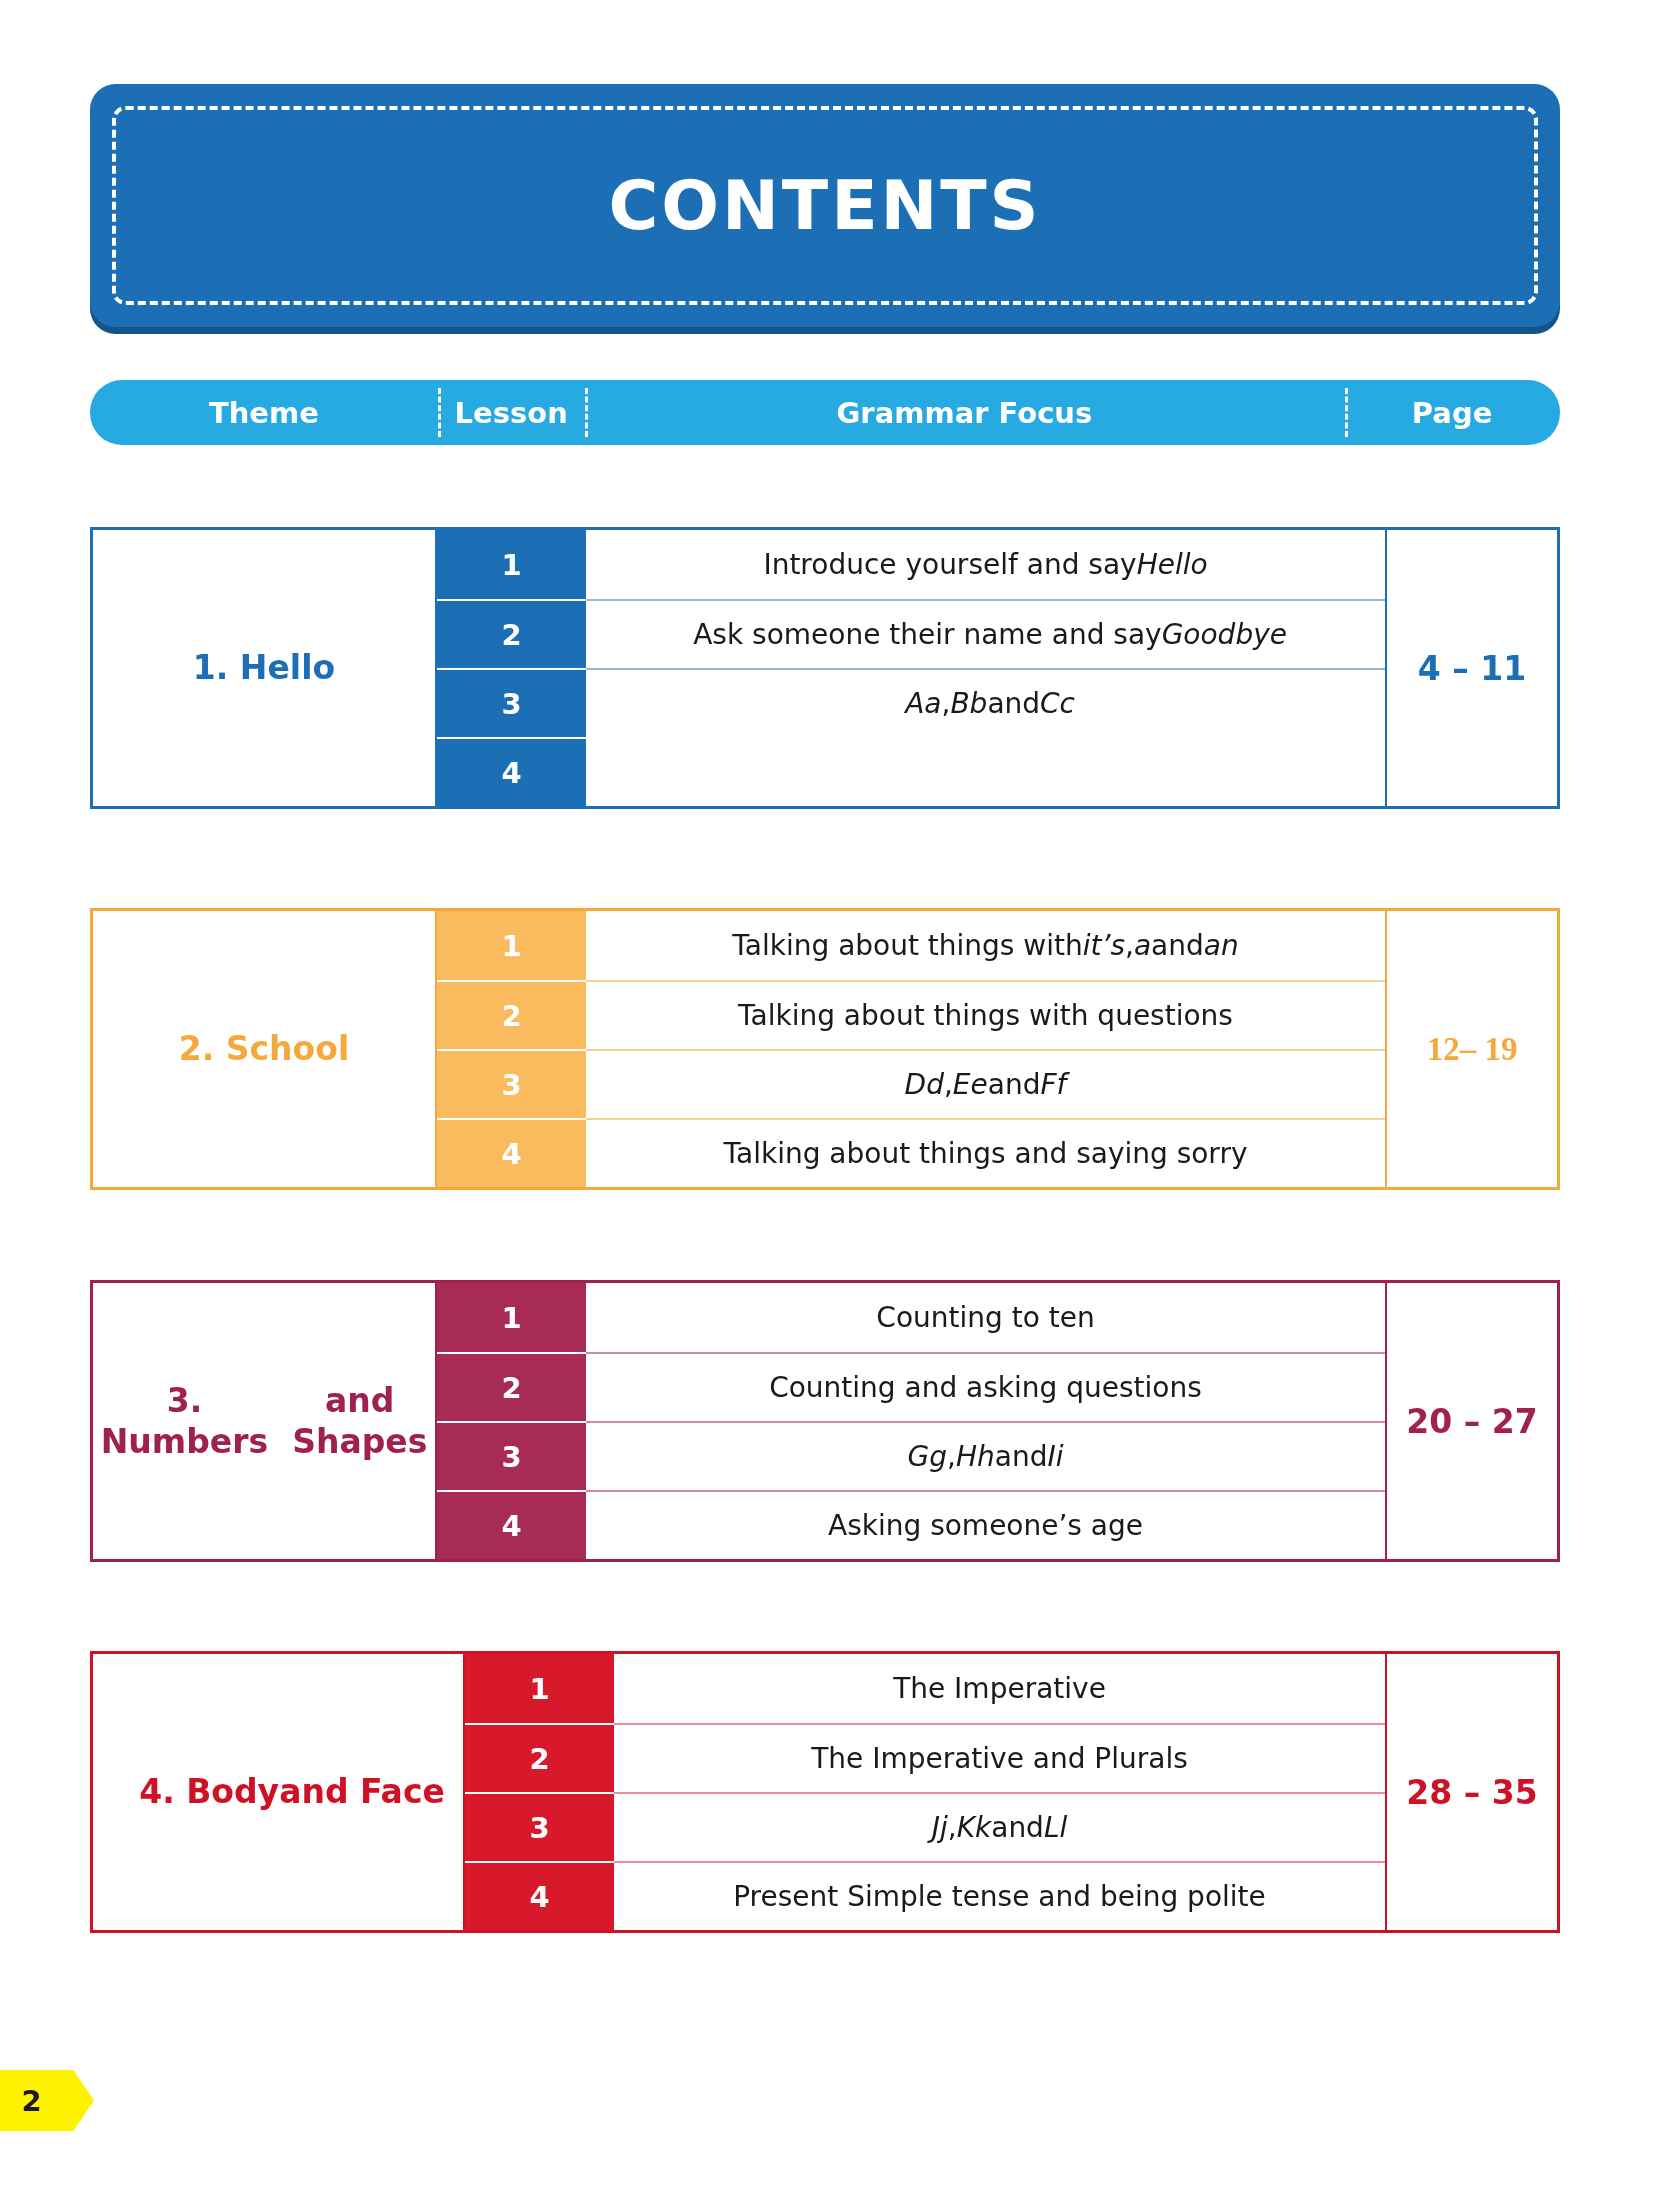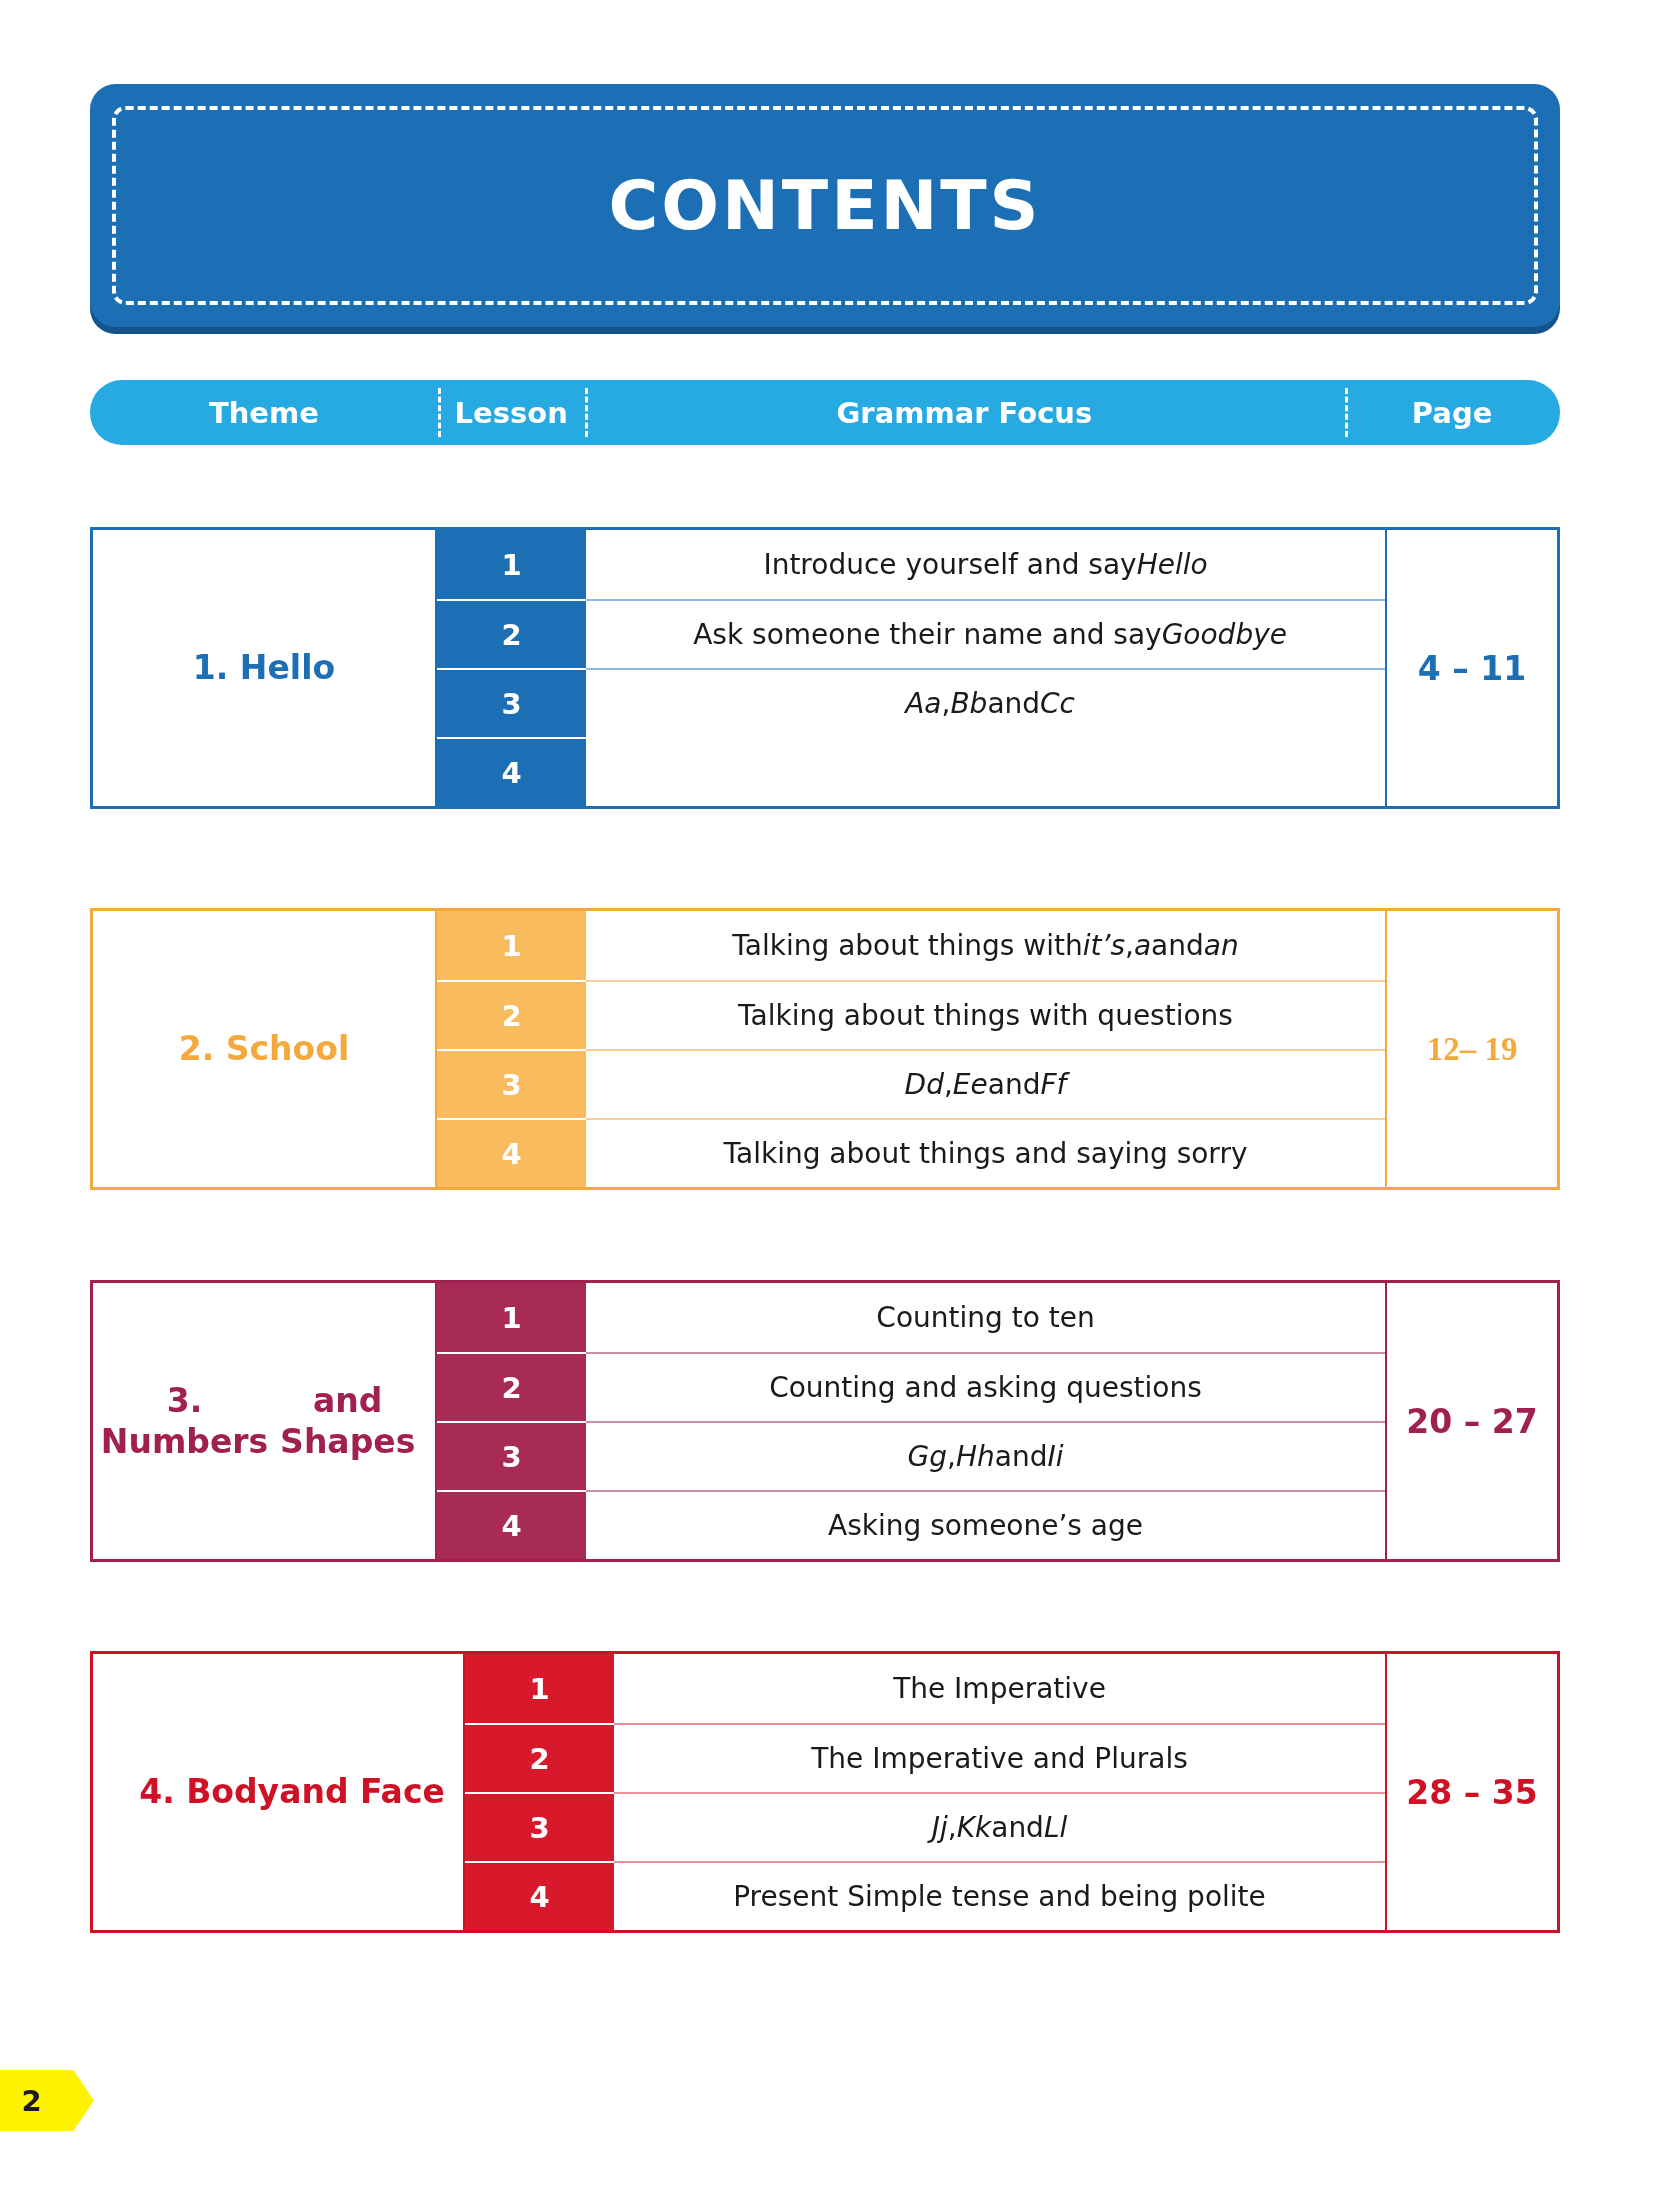--- a/index.html
+++ b/index.html
@@ -168,21 +168,21 @@
   .c-blue .sec-theme { border-right: 2.9px solid #1c6fb5; }
 
   .c-orange   { border-color: #f5a93c; }
   .c-orange .sec-theme { color: #f5a93c; }
   .c-orange .row .lesson { background: #f9bb5e; }
   .c-orange .row + .row .grammar { border-top-color: #f6cf97; }
   .c-orange .sec-page { color: #f5a93c; border-left: 2.9px solid #f5a93c; font-family: Liberation Serif, serif; }
   .c-orange .sec-theme { border-right: 2.9px solid #f5a93c; }
 
   .c-magenta   { border-color: #a02050; }
-  .c-magenta .sec-theme { color: #a02050; }
+  .c-magenta .sec-theme { color: #a02050; gap: 12px; }
   .c-magenta .row .lesson { background: #a82a56; }
   .c-magenta .row + .row .grammar { border-top-color: #cc8ca5; }
   .c-magenta .sec-page { color: #a02050; border-left: 2.9px solid #a02050; }
   .c-magenta .sec-theme { border-right: 2.9px solid #a02050; }
 
   .c-red   { border-color: #cf1126; }
   .c-red .sec-theme { color: #cf1126; }
   .c-red .row .lesson { background: #d8192b; }
   .c-red .row + .row .grammar { border-top-color: #e89099; }
   .c-red .sec-page { color: #cf1126; border-left: 2.9px solid #cf1126; }

